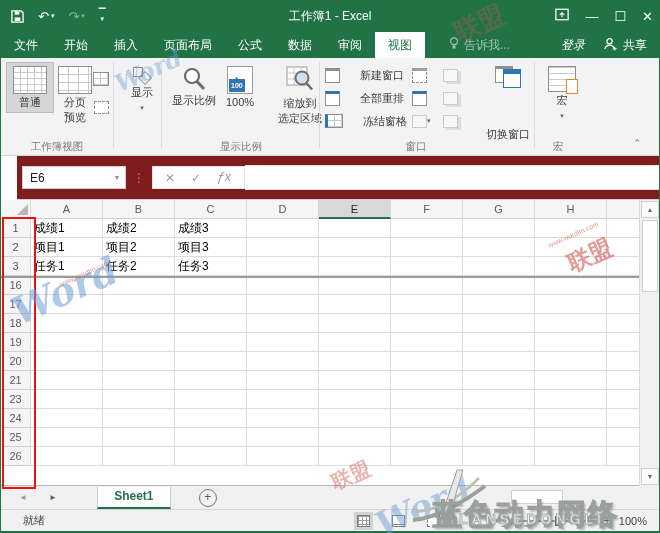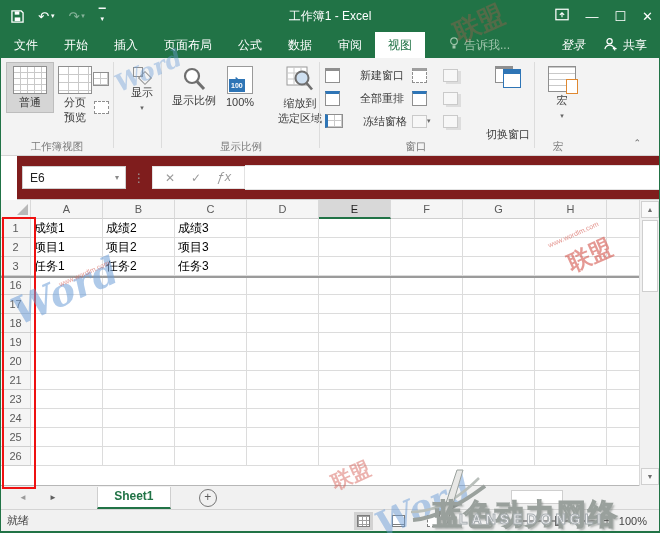--- a/index.html
+++ b/index.html
@@ -66,21 +66,21 @@
   
   .sheetbar{position:absolute;left:0;top:486px;width:100%;height:23px;background:#f1f1f1;display:flex;align-items:center;font-size:12px;}
   .nav{color:#9b9b9b;font-size:8px;margin-left:18px;}
   .nav.on{color:#5f5f5f;margin-left:22px;}
   .sheettab{margin-left:40px;width:74px;height:22px;background:#fff;border:1px solid #cfcfcf;border-top:none;border-bottom:2px solid #217346;box-sizing:border-box;color:#217346;font-weight:bold;text-align:center;line-height:19px;}
   .addsheet{margin-left:28px;width:16px;height:16px;border:1px solid #767676;border-radius:50%;color:#5c5c5c;font-size:12px;line-height:14px;text-align:center;}
   .hscroll{position:absolute;right:22px;top:489px;width:130px;height:16px;background:#f1f1f1;}
   .hthumb{position:absolute;left:4px;top:1px;width:52px;height:14px;background:#fff;border:1px solid #cfcfcf;box-sizing:border-box;}
   
   .statusbar{position:absolute;left:0;top:509px;width:100%;height:22px;background:#f1f1f1;border-top:1px solid #d4d4d4;box-sizing:border-box;display:flex;align-items:center;font-size:11px;color:#444;}
-  .ready{margin-left:6px;}
+  .ready{margin-left:22px;}
   .viewbtns{position:absolute;left:356px;display:flex;gap:22px;align-items:center;}
   .vb{width:13px;height:12px;border:1px solid #7d7d7d;background:#fff;box-sizing:border-box;}
   .vb.sel{outline:3px solid #d2d2d2;}
   .vb.n{background-image:linear-gradient(#9f9f9f 1px,transparent 1px),linear-gradient(90deg,#9f9f9f 1px,transparent 1px);background-size:4px 4px;}
   .vb.pl{border-bottom:3px double #7d7d7d;}
   .vb.pb{border-style:dashed;}
   .zoomctl{position:absolute;right:12px;display:flex;align-items:center;gap:8px;}
   .ztrack{width:72px;height:2px;background:#9a9a9a;position:relative;}
   .zthumb{position:absolute;left:32px;top:-4px;width:4px;height:10px;background:#6a6a6a;}
   .zsign{color:#555;font-size:13px;}

